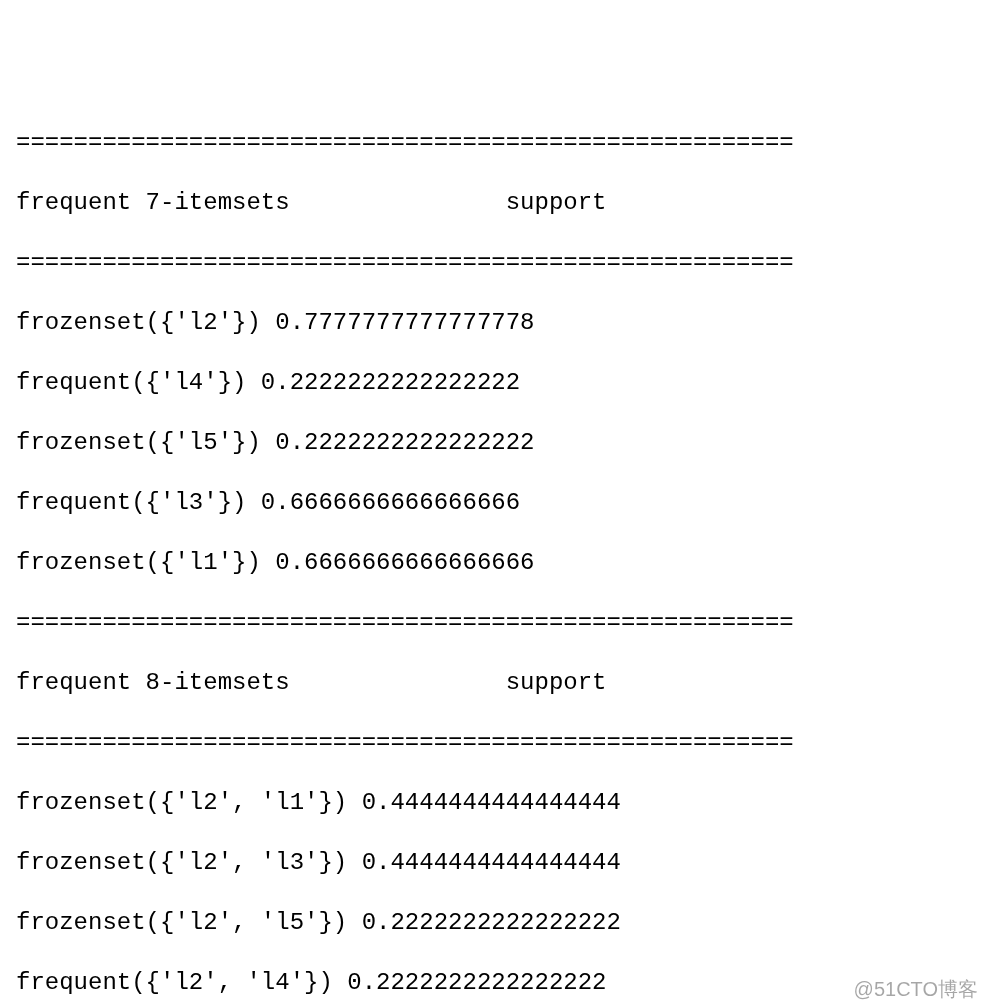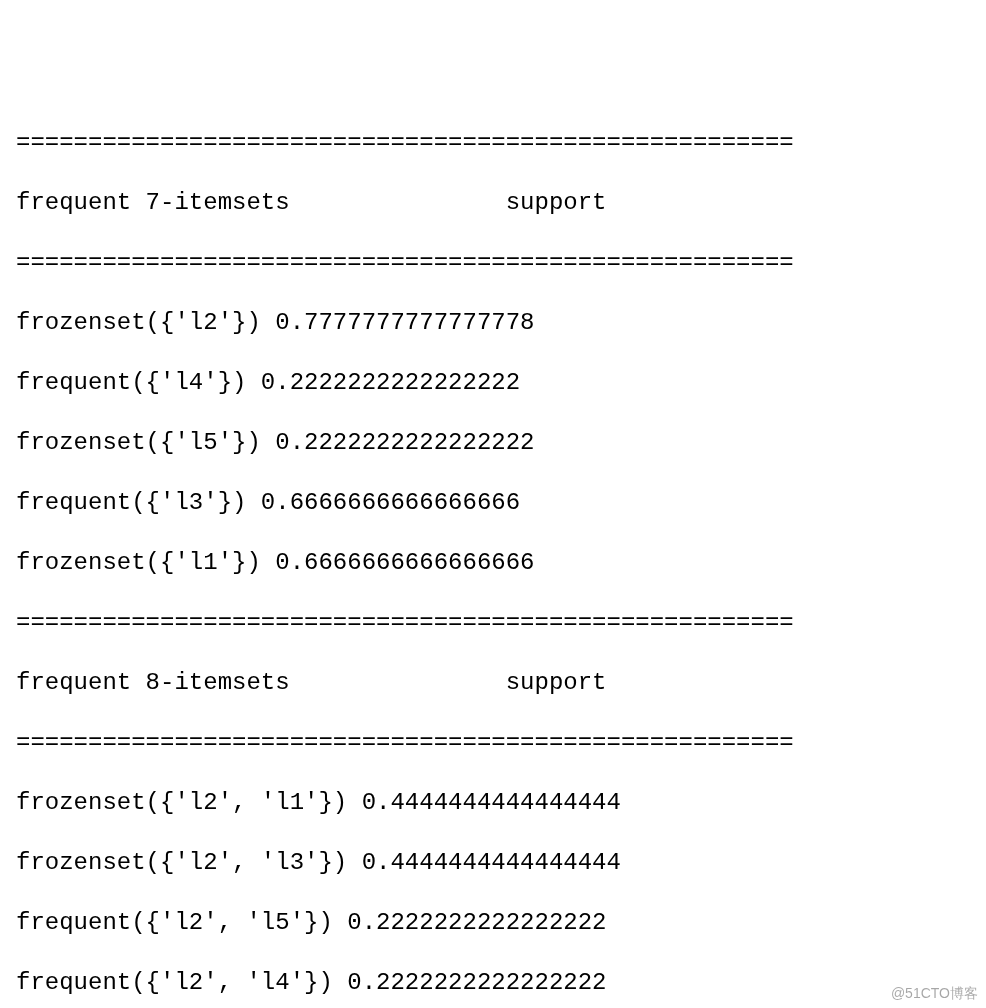--- a/index.html
+++ b/index.html
@@ -14,21 +14,21 @@
       width: 986px;
       height: 1008px;
       overflow: hidden;
       position: relative;
     }
     .line { display: block; }
     .watermark {
       position: absolute;
       right: 8px;
       bottom: 6px;
-      font-size: 14px;
+      font-size: 20px;
       color: rgba(0,0,0,0.35);
       font-family: Arial, sans-serif;
       white-space: nowrap;
       margin-left: 32px;
     }
     .hdrline { letter-spacing: 0; }
   </style>
 </head>
 <body>
 
@@ -40,21 +40,21 @@
 <span class="line">frozenset({'l2'}) 0.7777777777777778</span>
 <span class="line">frequent({'l4'}) 0.2222222222222222</span>
 <span class="line">frozenset({'l5'}) 0.2222222222222222</span>
 <span class="line">frequent({'l3'}) 0.6666666666666666</span>
 <span class="line">frozenset({'l1'}) 0.6666666666666666</span>
 <span class="line hdrline">======================================================</span>
 <span class="line">frequent 8-itemsets               support</span>
 <span class="line hdrline">======================================================</span>
 <span class="line">frozenset({'l2', 'l1'}) 0.4444444444444444</span>
 <span class="line">frozenset({'l2', 'l3'}) 0.4444444444444444</span>
-<span class="line">frequent({'l2', 'l5'}) 0.2222222222222222</span>
+<span class="line">frozenset({'l2', 'l5'}) 0.2222222222222222</span>
 <span class="line">frequent({'l2', 'l4'}) 0.2222222222222222</span>
 
 
 
 
 
 
 
 
 

